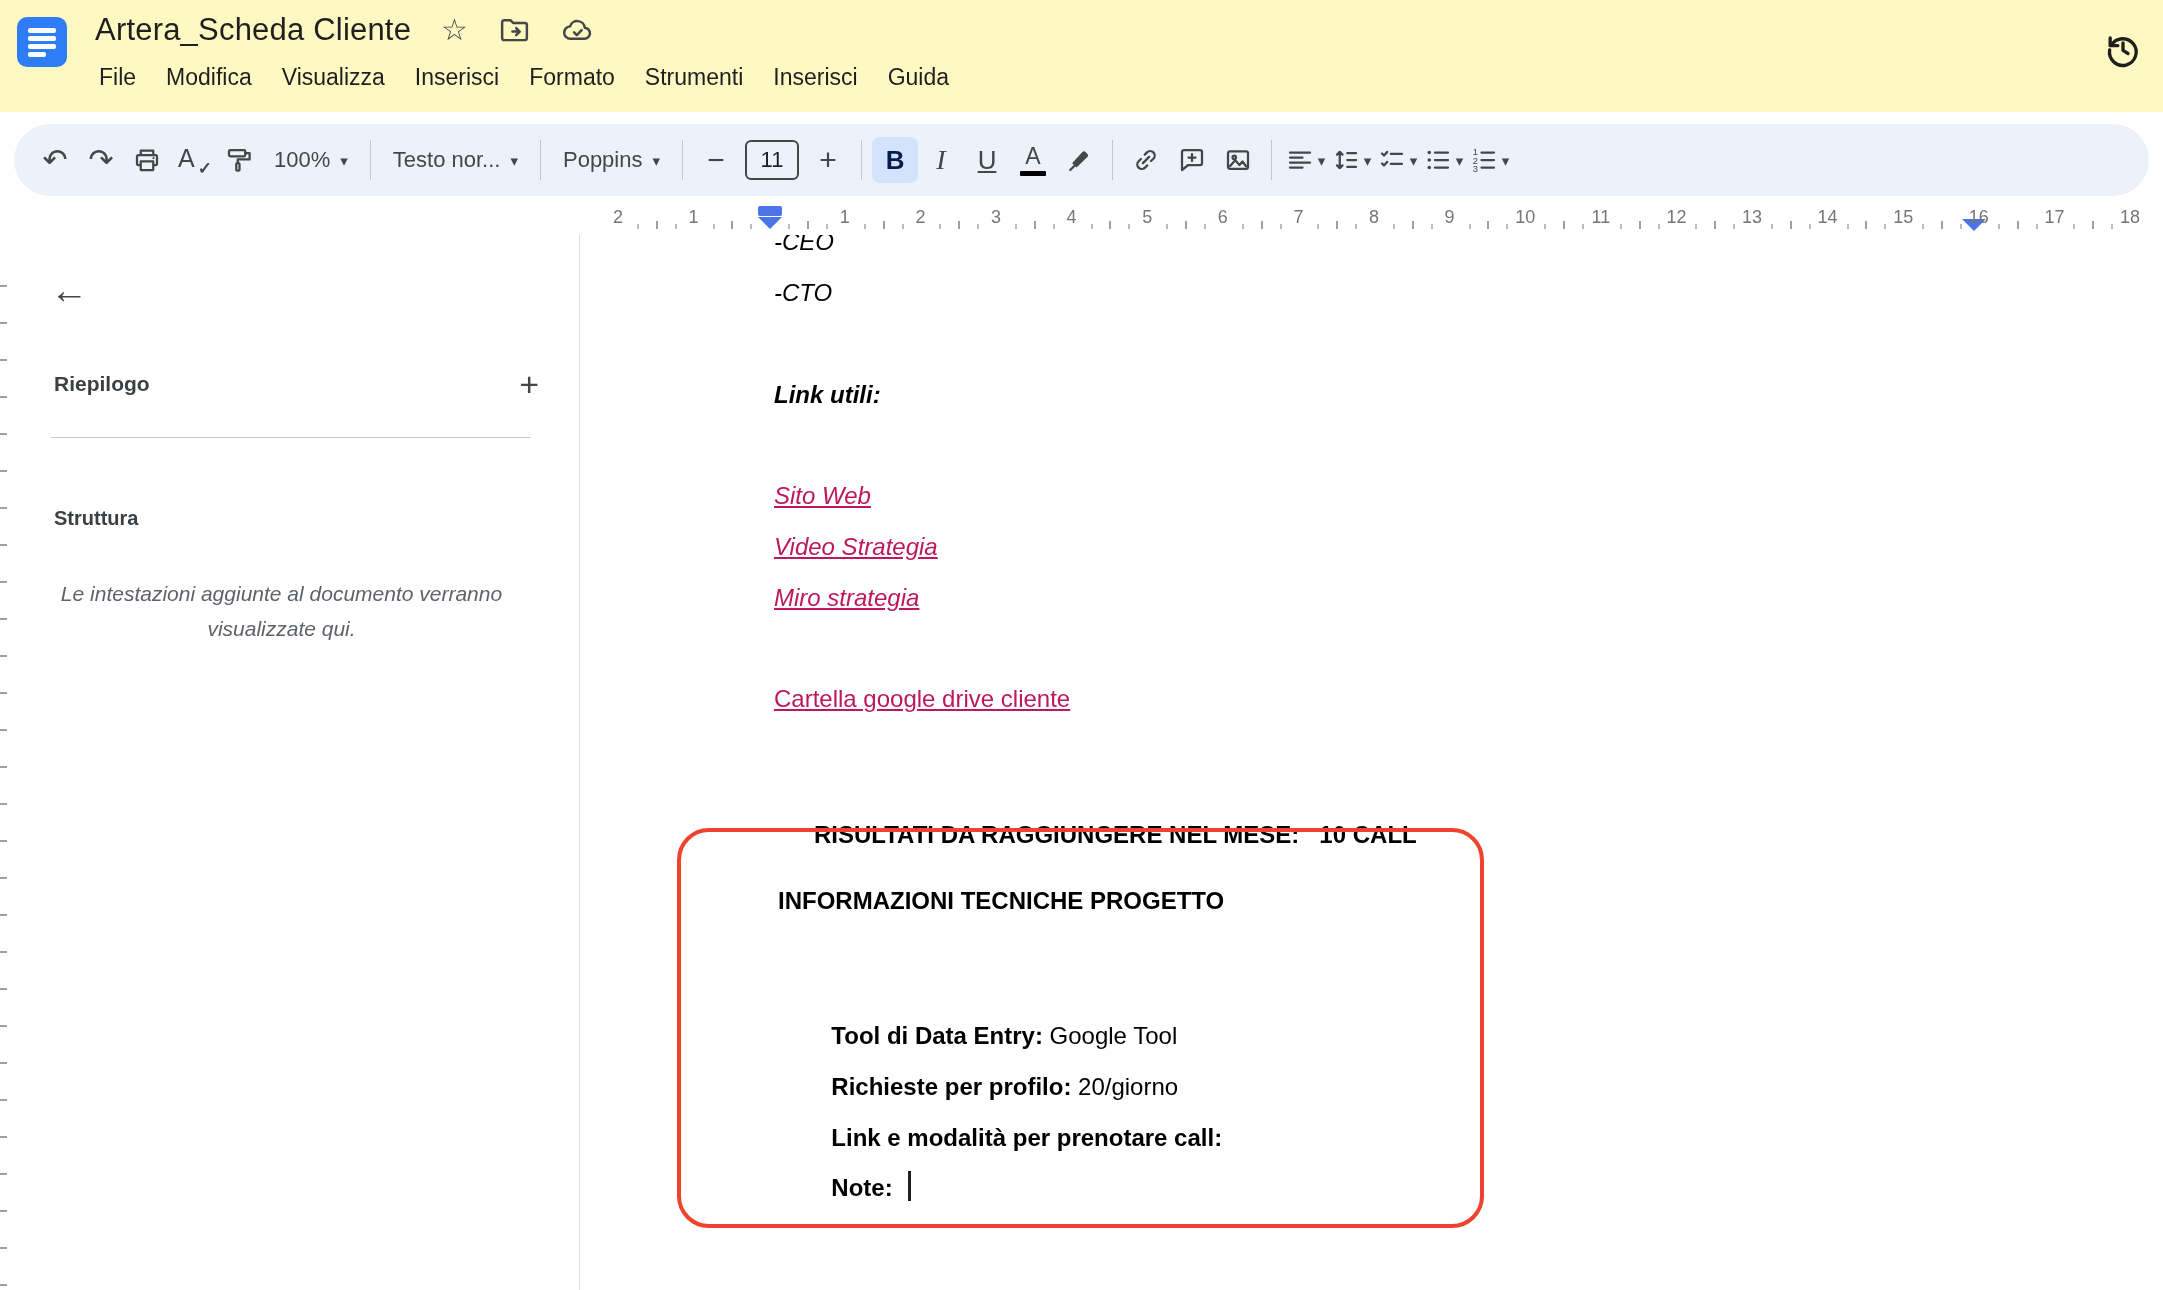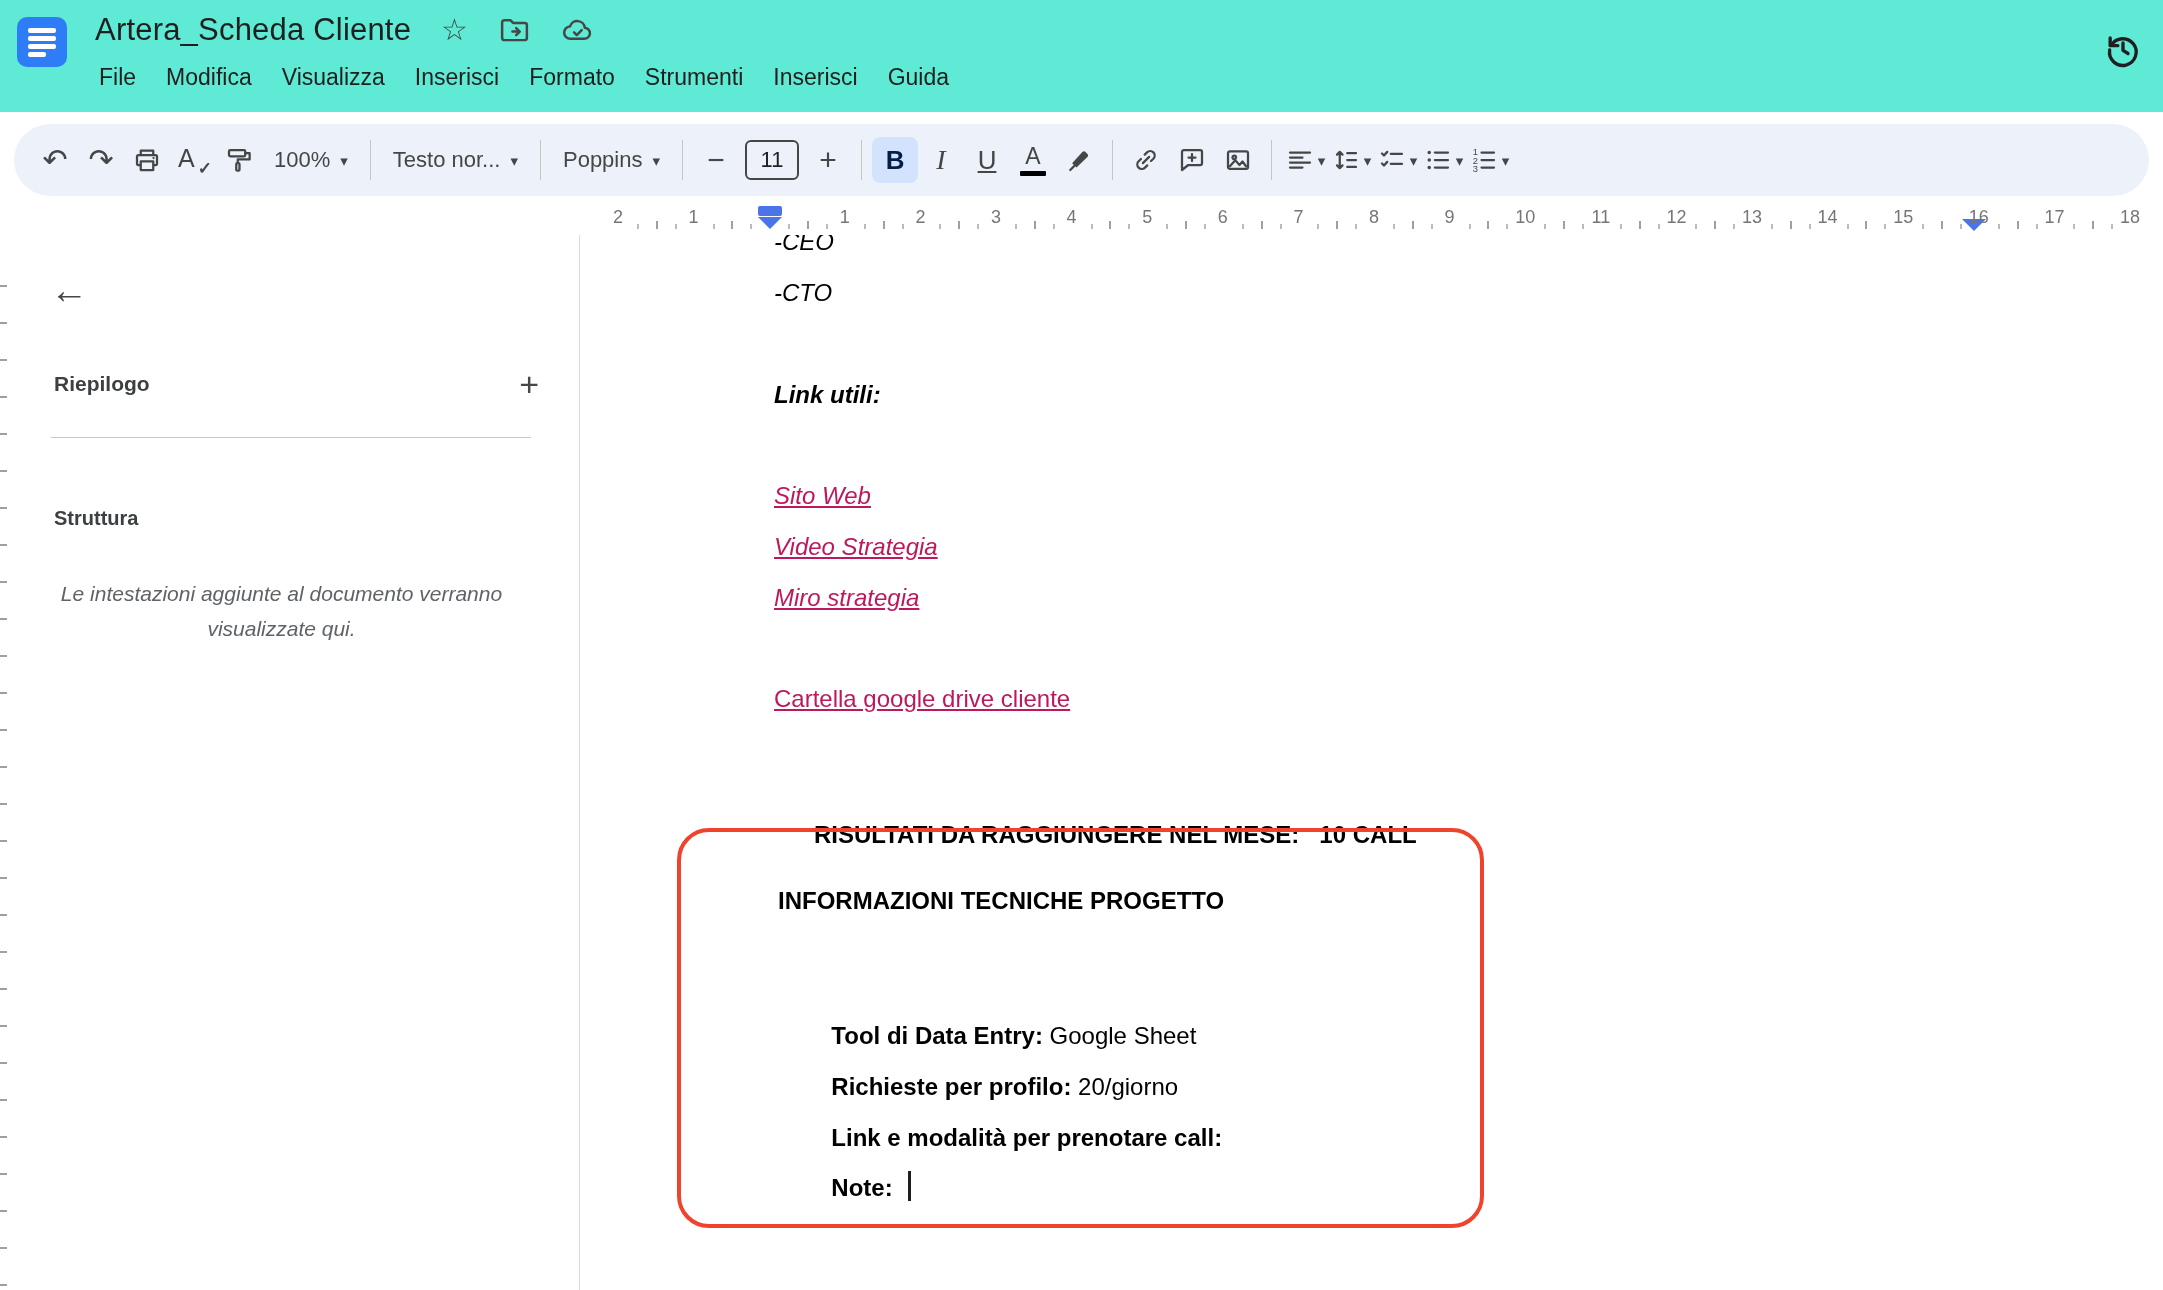--- a/index.html
+++ b/index.html
@@ -1,21 +1,21 @@
 <!DOCTYPE html>
 <html><head>
 <meta charset="utf-8">
 <style>
   * { margin:0; padding:0; box-sizing:border-box; }
   html,body { width:2163px; height:1290px; overflow:hidden; background:#fff;
               font-family:"Liberation Sans", sans-serif; }
   .app { position:relative; width:2163px; height:1290px; background:#fff; }
 
   
-  .header { position:absolute; left:0; top:0; width:100%; height:112px; background:#5eead4; }
+  .header { position:absolute; left:0; top:0; width:100%; height:112px; background:#fef9c3; }
   .docs-logo { position:absolute; left:17px; top:17px; width:50px; height:50px;
                background:#2e7cf6; border-radius:10px; cursor:pointer; }
   .docs-logo i { position:absolute; left:11px; height:4.5px; background:#fff; border-radius:2px; display:block; }
   .docs-logo i:nth-child(1){ top:11px; width:28px; }
   .docs-logo i:nth-child(2){ top:19px; width:28px; }
   .docs-logo i:nth-child(3){ top:27px; width:28px; }
   .docs-logo i:nth-child(4){ top:35px; width:18px; }
 
   .title-row { position:absolute; left:95px; top:8px; height:44px; display:flex; align-items:center; gap:30px; }
   .doc-title { font-size:31px; color:#1f1f1f; letter-spacing:.2px; }
@@ -408,21 +408,21 @@
     <a class="dline it dlink" style="top:295px">Video Strategia</a>
     <a class="dline it dlink" style="top:346px">Miro strategia</a>
     <a class="dline dlink" style="top:447px">Cartella google drive cliente</a>
     <div class="dline bold results" style="top:549px">
       <span>RISULTATI DA RAGGIUNGERE NEL MESE:</span><span class="val">10 CALL</span>
     </div>
 
     <div class="infobox">
       <div class="dline bold" style="top:52px">INFORMAZIONI TECNICHE PROGETTO</div>
       <div class="dline" style="top:153px">
-        <span class="bold">Tool di Data Entry: </span><span>Google Sheet</span>
+        <span class="bold">Tool di Data Entry: </span><span>Google Tool</span>
       </div>
       <div class="dline" style="top:204px">
         <span class="bold">Richieste per profilo: </span><span>20/giorno</span>
       </div>
       <div class="dline" style="top:255px">
         <span class="bold">Link e modalità per prenotare call:</span><span></span>
       </div>
       <div class="dline" style="top:305px">
         <span class="bold">Note: </span><span></span><span class="caret-cursor"></span>
       </div>

